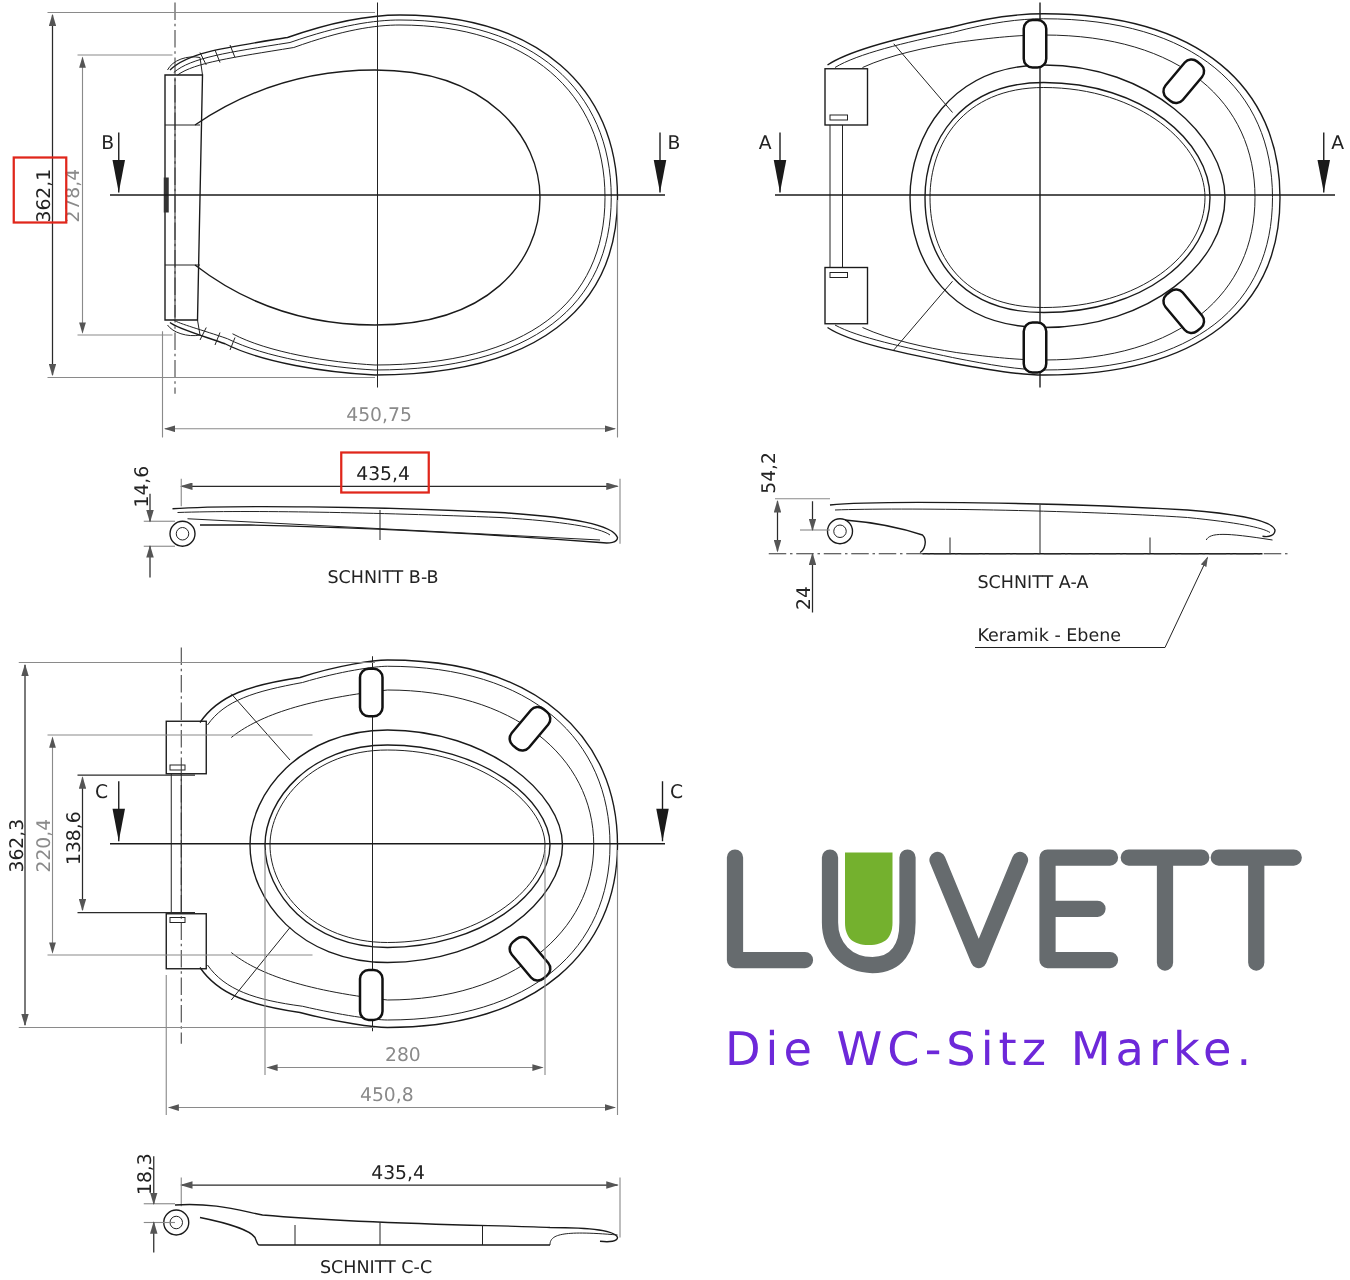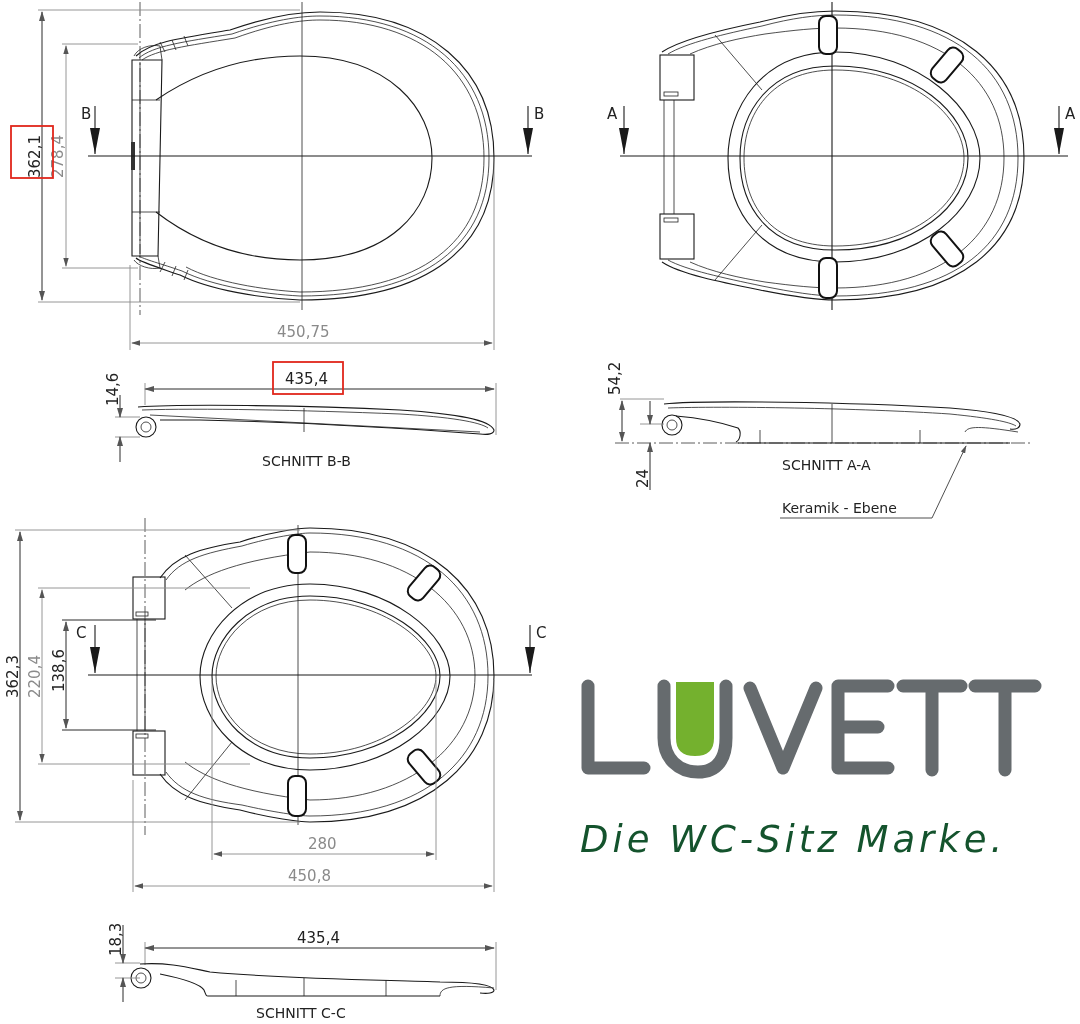--- a/index.html
+++ b/index.html
@@ -13,21 +13,21 @@
   .cl { stroke: #333; fill: none; stroke-width: 0.8; stroke-dasharray: 14 3 2 3; }
   .txt { font-family: "DejaVu Sans", sans-serif; font-size: 15px; fill: #222; }
   .txtg { font-family: "DejaVu Sans", sans-serif; font-size: 15px; fill: #8a8a8a; }
   .lbl { font-family: "DejaVu Sans", sans-serif; font-size: 14px; fill: #222; }
   .redbox { stroke: #e0261b; fill: none; stroke-width: 1.8; }
   .arrowhead { fill: #1a1a1a; }
   .grip { fill: #fff; stroke: #111; stroke-width: 2; }
   .logo { position: absolute; left: 578px; top: 676px; width: 470px; height: 190px; }
   .logo-word { position: absolute; left: 0; top: 0; }
   .tagline { position: absolute; left: 2px; top: 142px; font-family: "DejaVu Sans", sans-serif;
-             font-size: 37px; letter-spacing: 4px; color: #14532d; white-space: nowrap; font-style: italic; }
+             font-size: 37px; letter-spacing: 4px; color: #6d28d9; white-space: nowrap; }
 </style>
 </head>
 <body>
 
 <svg width="1080" height="1024" viewBox="0 0 1080 1024">
   <defs>
     <marker id="ah" markerWidth="10" markerHeight="6" refX="9" refY="3" orient="auto">
       <path d="M0,0 L10,3 L0,6 z" fill="#555"></path>
     </marker>
     <marker id="ahs" markerWidth="10" markerHeight="6" refX="1" refY="3" orient="auto">

